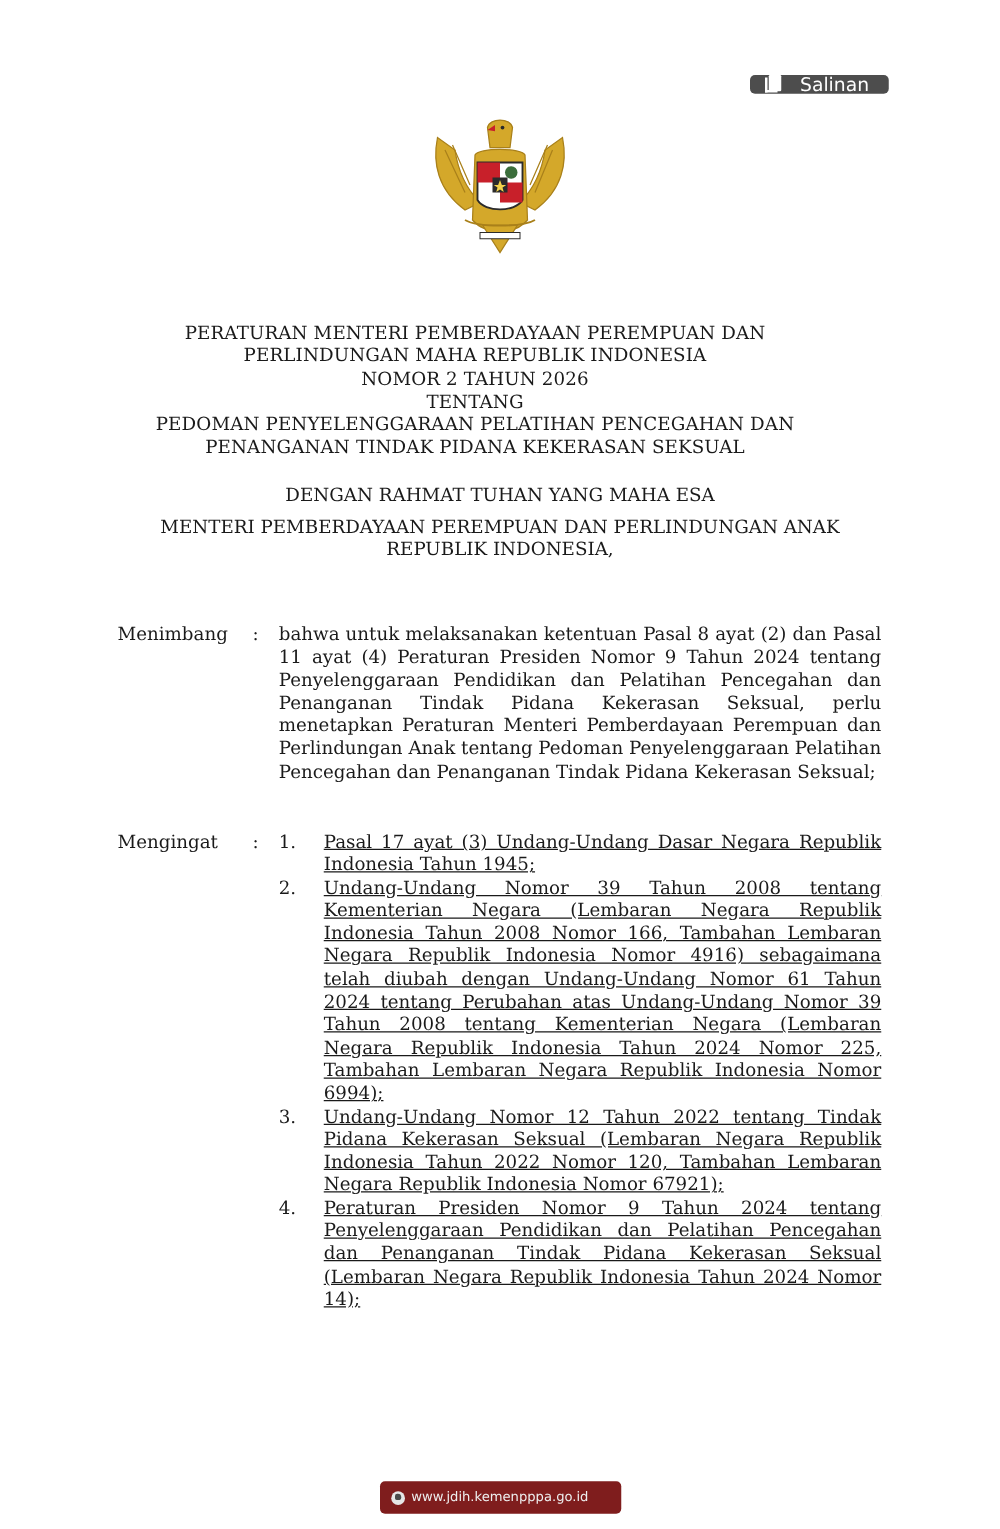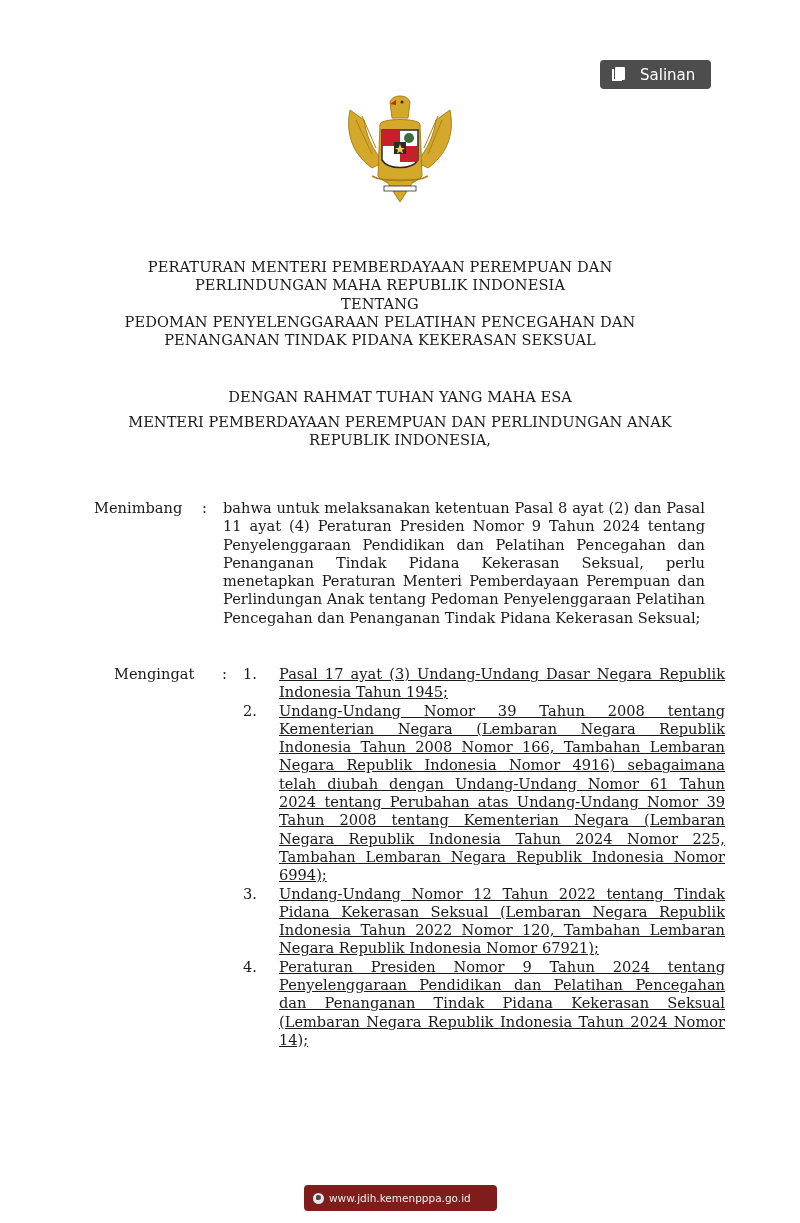--- a/index.html
+++ b/index.html
@@ -2,21 +2,21 @@
 <html><head>
   <meta charset="utf-8">
   <style>
     html, body { margin: 0; padding: 0; background: #ffffff; }
     body {
       width: 800px; height: 1223px; position: relative; overflow: hidden;
       font-family: "DejaVu Serif", "Liberation Serif", serif;
       color: #1a1a1a;
     }
     .badge-copy {
-      position: absolute; left: 600px; top: 60px; width: 111px; height: 29px;
+      position: absolute; left: 600px; top: 60px; width: 111px; height: 15px;
       background: #4d4d4d; border-radius: 4px; box-sizing: border-box;
       display: flex; align-items: center; padding-left: 12px;
       color: #ffffff; font-family: "DejaVu Sans", "Liberation Sans", sans-serif;
       font-size: 15px; cursor: pointer;
     }
     .badge-copy .icon { width: 16px; height: 16px; margin-right: 12px; position: relative; }
     .badge-copy .icon .back { position: absolute; left: 0; top: 2px; width: 10px; height: 12px; border-left: 2px solid #fff; border-bottom: 2px solid #fff; box-sizing: border-box; }
     .badge-copy .icon .front { position: absolute; left: 3px; top: 0; width: 10px; height: 13px; background: #fff; border-radius: 1px; }
 
     .emblem { position: absolute; left: 342px; top: 90px; width: 116px; height: 116px; }
@@ -27,21 +27,21 @@
     }
     .title-block div { white-space: nowrap; }
     .invocation { position: absolute; left: 0; top: 388px; width: 800px; text-align: center; font-size: 14.6px; line-height: 18px; }
     .official { position: absolute; left: 0; top: 413px; width: 800px; text-align: center; font-size: 14.6px; line-height: 18.3px; }
 
     .section { position: absolute; left: 94px; width: 611px; font-size: 14.6px; line-height: 18.3px; }
     .section .label { position: absolute; left: 0; top: 0; }
     .section .colon { position: absolute; left: 108px; top: 0; }
     .menimbang { top: 499px; }
     .menimbang .body { margin-left: 129px; text-align: justify; text-align-last: left; }
-    .mengingat { top: 665px; margin-left: 20px; }
+    .mengingat { top: 665px; }
     .mengingat .list { margin-left: 129px; }
     .mengingat .item { position: relative; padding-left: 36px; text-align: justify; }
     .mengingat .item .num { position: absolute; left: 0; top: 0; }
     .mengingat .item .txt { display: block; text-align: justify; text-decoration: underline; }
 
     .badge-site {
       position: absolute; left: 304px; top: 1185px; width: 193px; height: 26px;
       background: #7f1d1d; border-radius: 4px; box-sizing: border-box;
       display: flex; align-items: center; padding-left: 9px;
       color: #eeeeee; font-family: "DejaVu Sans", "Liberation Sans", sans-serif;
@@ -81,20 +81,21 @@
   <polygon points="58,54 59.5,58 63,58 60,60 61,63.5 58,61.5 55,63.5 56,60 53,58 56.5,58" fill="#f2d24b"></polygon>
 
   <path d="M44 90 L 58 112 L 72 90 Z" fill="#d4a82a" stroke="#a9801a" stroke-width="1"></path>
   <path d="M30 86 C 40 92, 76 92, 86 86" stroke="#a9801a" stroke-width="1.5" fill="none"></path>
   <rect x="42" y="96" width="32" height="5" fill="#ffffff" stroke="#2b2b2b" stroke-width="0.8"></rect>
 </svg>
 
 <div class="title-block">
   <div>PERATURAN MENTERI PEMBERDAYAAN PEREMPUAN DAN</div>
   <div>PERLINDUNGAN MAHA REPUBLIK INDONESIA</div>
+  <div>NOMOR 2 TAHUN 2026</div>
   <div>TENTANG</div>
   <div>PEDOMAN PENYELENGGARAAN PELATIHAN PENCEGAHAN DAN</div>
   <div>PENANGANAN TINDAK PIDANA KEKERASAN SEKSUAL</div>
 </div>
 
 <div class="invocation">DENGAN RAHMAT TUHAN YANG MAHA ESA</div>
 
 <div class="official">
   <div>MENTERI PEMBERDAYAAN PEREMPUAN DAN PERLINDUNGAN ANAK</div>
   <div>REPUBLIK INDONESIA,</div>

